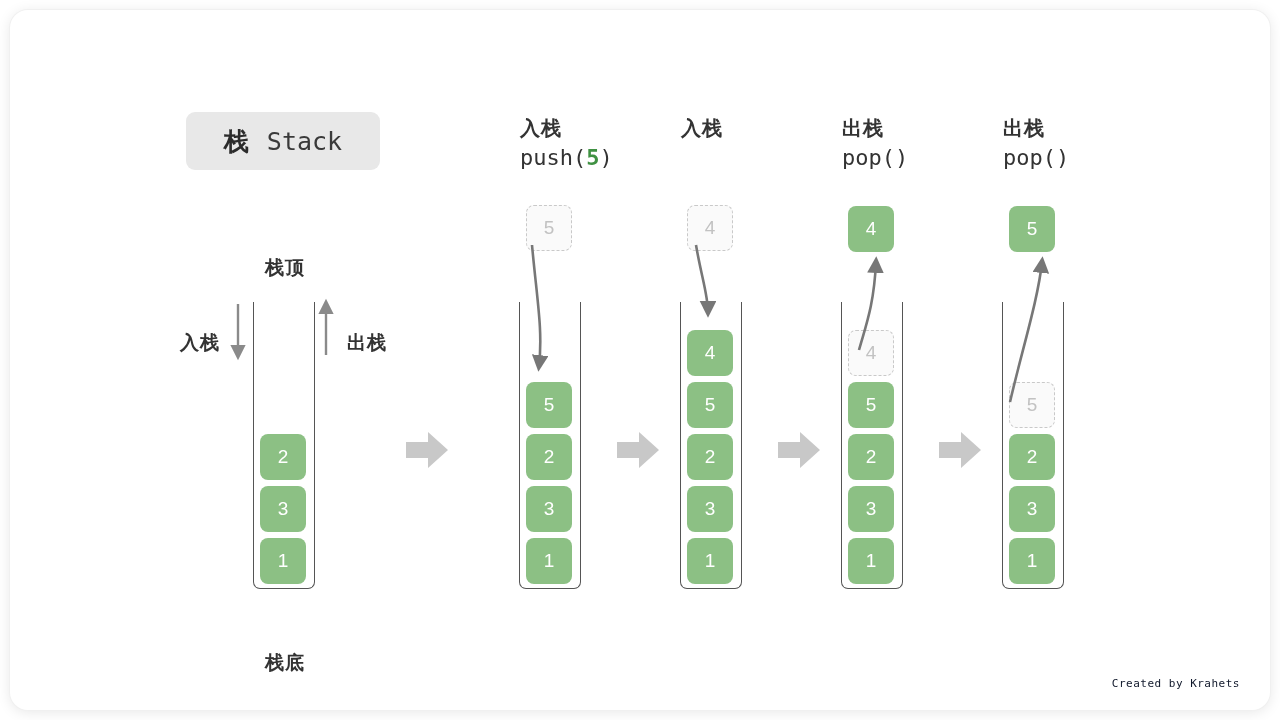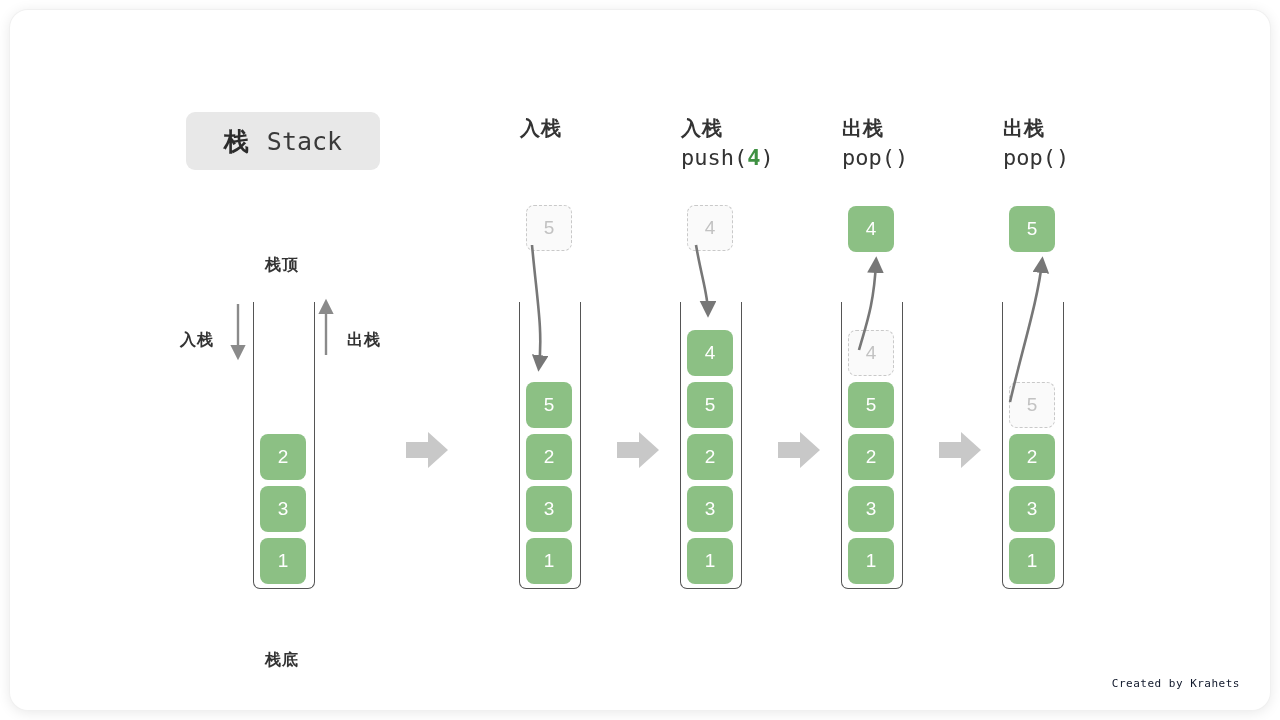--- a/index.html
+++ b/index.html
@@ -25,21 +25,21 @@
     font-family:"Liberation Sans","DejaVu Sans",sans-serif;
     font-weight:bold;font-size:25px;color:#2b2b2b;letter-spacing:1px;
   }
   #title-badge .en{
     font-family:"DejaVu Sans Mono","Liberation Mono",monospace;
     font-size:25px;color:#3a3a3a;margin-left:17px;letter-spacing:0px;
   }
 
   
   .cn-label{
-    position:absolute;font-weight:bold;font-size:16px;color:#333333;
+    position:absolute;font-weight:bold;font-size:19px;color:#333333;
     letter-spacing:1px;white-space:nowrap;
   }
   #label-top{left:255px;top:245px;}
   #label-bottom{left:255px;top:614px;margin-top:26px;}
   #label-push-side{left:170px;top:320px;}
   #label-pop-side{left:337px;top:320px;}
 
   
   .col-head{
     position:absolute;top:105px;width:160px;text-align:left;
@@ -93,24 +93,24 @@
     <span class="en">Stack</span>
   </div>
 
   <div class="cn-label" id="label-top">栈顶</div>
   <div class="cn-label" id="label-bottom">栈底</div>
   <div class="cn-label" id="label-push-side">入栈</div>
   <div class="cn-label" id="label-pop-side">出栈</div>
 
   <div class="col-head" style="left:510px">
     <div class="line1">入栈</div>
+    <div class="line2"><span>push(</span><span class="arg">5</span><span>)</span></div>
   </div>
   <div class="col-head" style="left:671px">
     <div class="line1">入栈</div>
-    <div class="line2"><span>push(</span><span class="arg">4</span><span>)</span></div>
   </div>
   <div class="col-head" style="left:832px">
     <div class="line1">出栈</div>
     <div class="line2"><span>pop(</span><span class="arg"></span><span>)</span></div>
   </div>
   <div class="col-head" style="left:993px">
     <div class="line1">出栈</div>
     <div class="line2"><span>pop(</span><span class="arg"></span><span>)</span></div>
   </div>
 

